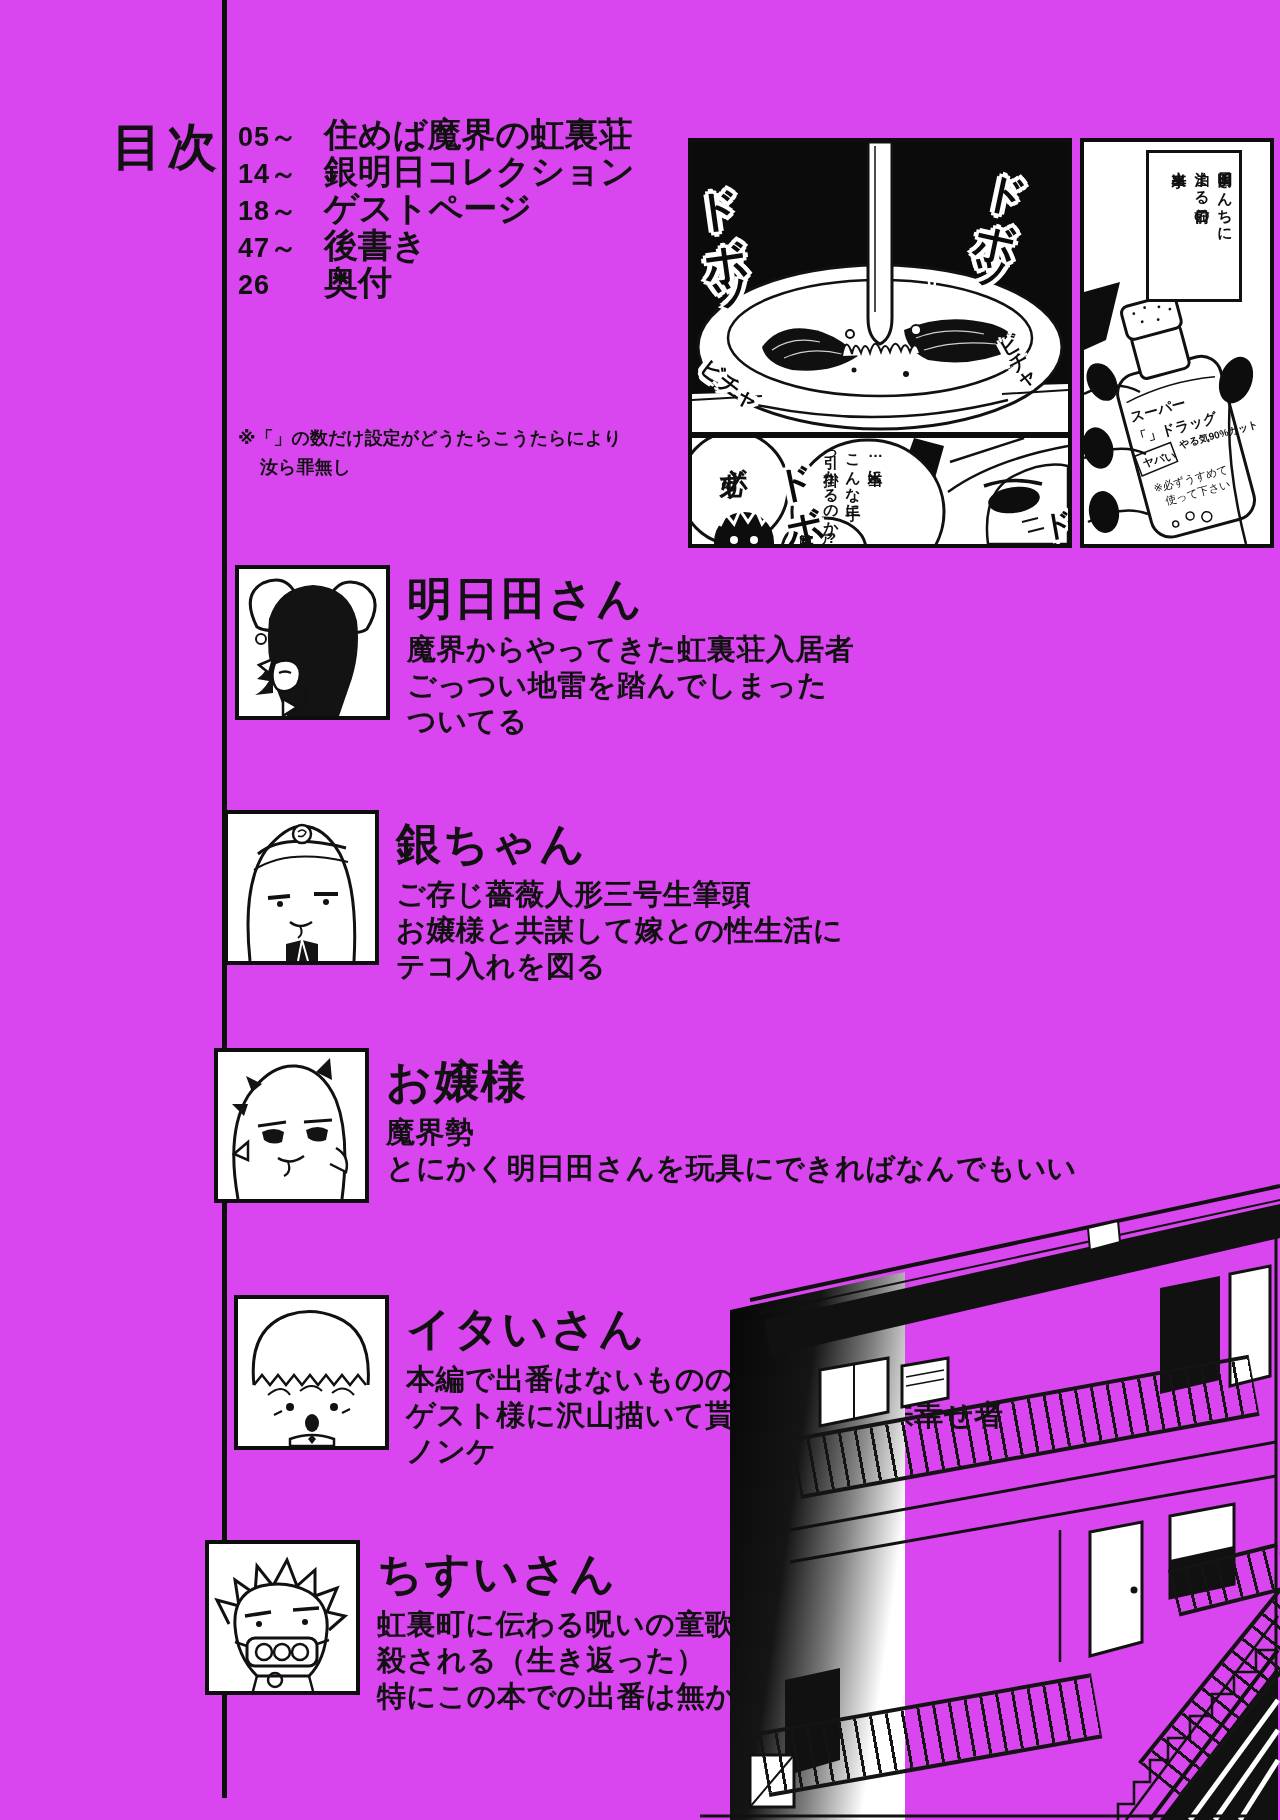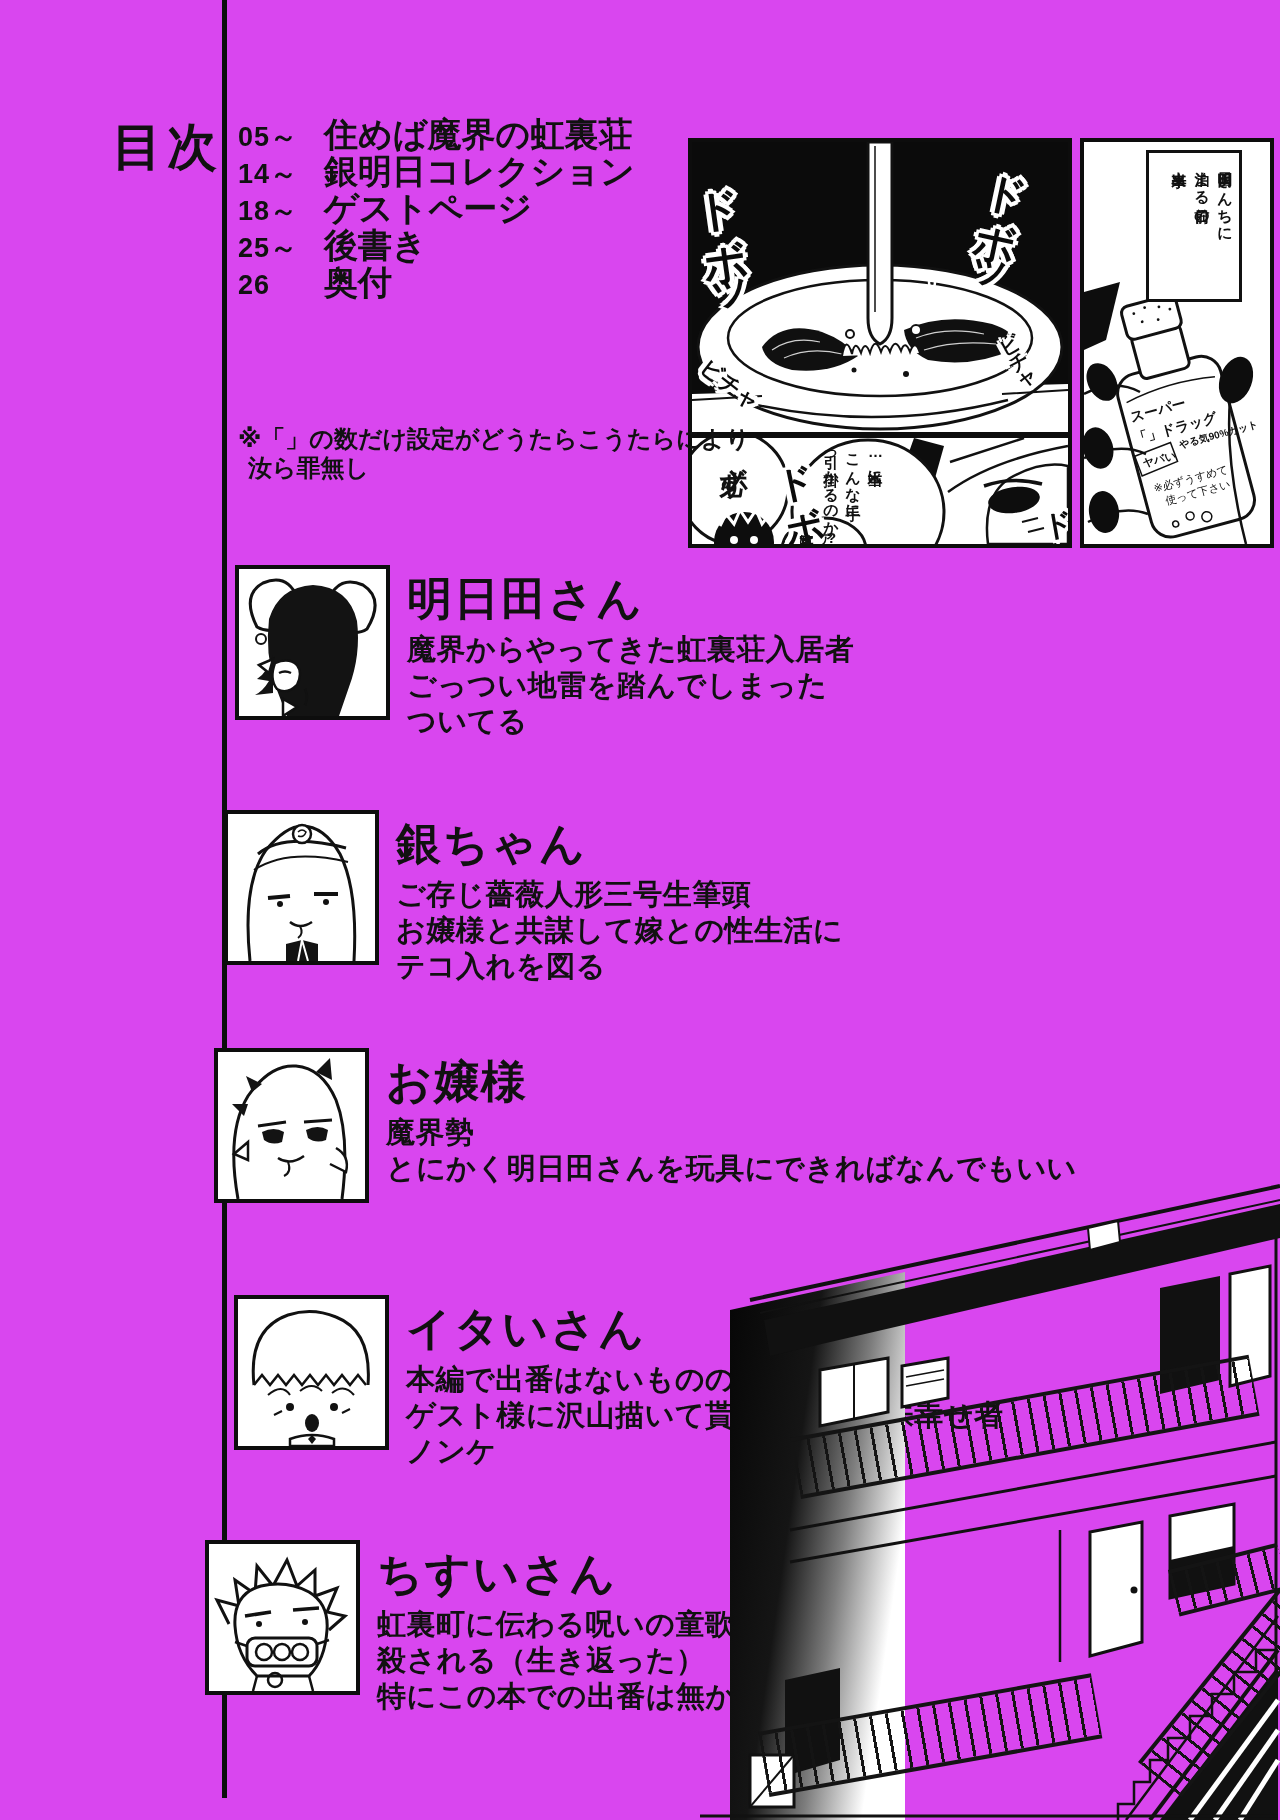--- a/index.html
+++ b/index.html
@@ -14,22 +14,22 @@
 
   
   .toc-heading { position:absolute; left:112px; top:114px; font-size:50px; font-weight:900; letter-spacing:5px; }
   .toc-list { position:absolute; left:238px; top:112px; display:flex; flex-direction:column;justify-content:center; }
   .toc-row { display:flex; align-items:baseline; height:37px; }
   .toc-num { font-size:27px; font-weight:900; width:86px; letter-spacing:1px; }
   .toc-title { font-size:34px; font-weight:900; letter-spacing:0px; white-space:nowrap; }
 
   
   .cast-heading { position:absolute; left:110px; top:424px; font-size:50px; font-weight:900; letter-spacing:4px; line-height:62px; }
-  .cast-note { position:absolute; left:238px; top:424px; font-size:24px; font-weight:900; line-height:29px; }
-  .cast-note .indent { margin-left:10px; }
+  .cast-note { position:absolute; left:238px; top:424px; font-size:18px; font-weight:900; line-height:29px; }
+  .cast-note .indent { margin-left:22px; }
   .entry { position:absolute; }
   .portrait-box { position:absolute; left:0; top:0; width:155px; height:155px; border:4px solid #0d0d0d; box-sizing:border-box; background:#fff; overflow:hidden; }
   .char-name { position:absolute; left:172px; top:4px; font-size:45px; font-weight:900; letter-spacing:2px; white-space:nowrap; }
   .char-desc { position:absolute; left:172px; top:66px; font-size:29px; font-weight:900; line-height:36px; white-space:nowrap; letter-spacing:0.5px; }
 
   
   .panel { position:absolute; border:4px solid #0d0d0d; background:#fff; box-sizing:border-box; overflow:hidden; }
   .panel-bowl { left:688px; top:138px; width:384px; height:298px; background:#0b0b0b; }
   .panel-reaction { left:688px; top:434px; width:384px; height:114px; }
   .panel-bottle { left:1080px; top:138px; width:194px; height:410px; }
@@ -66,21 +66,21 @@
     </div>
     <div class="toc-row">
       <span class="toc-num">14～</span>
       <span class="toc-title">銀明日コレクション</span>
     </div>
     <div class="toc-row">
       <span class="toc-num">18～</span>
       <span class="toc-title">ゲストページ</span>
     </div>
     <div class="toc-row">
-      <span class="toc-num">25～</span>
+      <span class="toc-num">47～</span>
       <span class="toc-title">後書き</span>
     </div>
     <div class="toc-row">
       <span class="toc-num">26</span>
       <span class="toc-title">奥付</span>
     </div>
   </div>
 
   <div class="panel panel-bowl">
     <svg viewBox="0 0 376 290" width="376" height="290">

